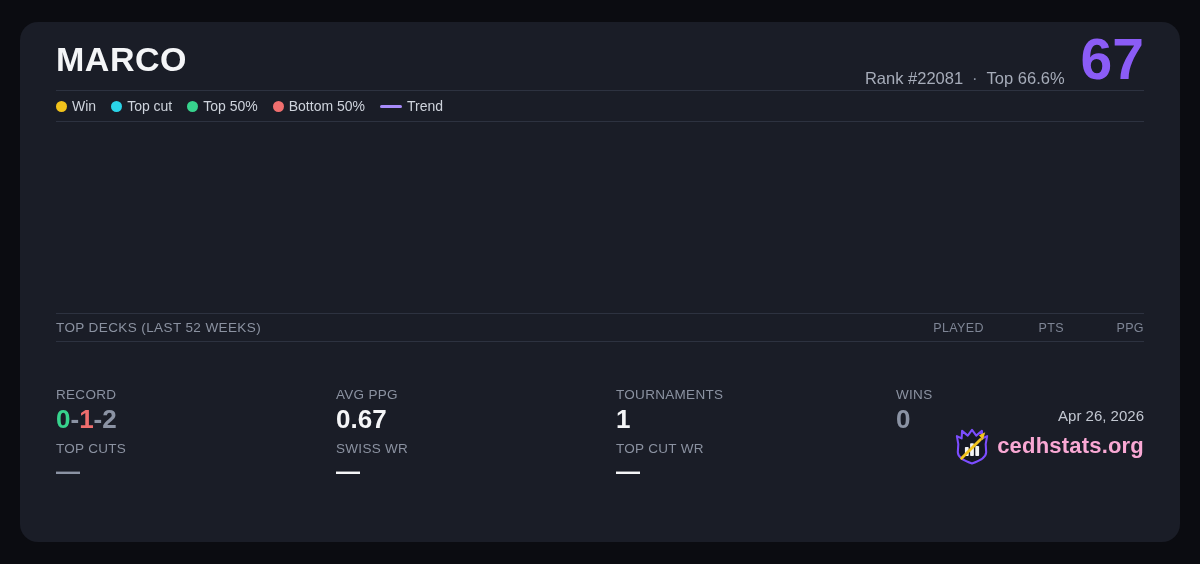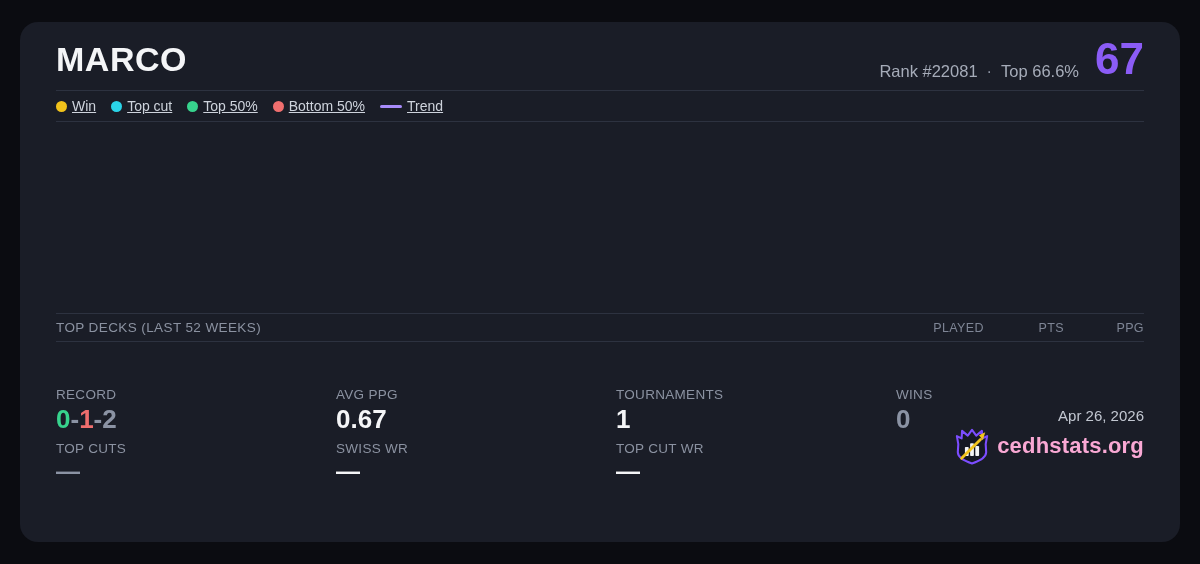--- a/index.html
+++ b/index.html
@@ -14,26 +14,26 @@
     background:#1a1d27;border-radius:18px;
     display:flex;flex-direction:column;
     padding:0 36px;box-sizing:border-box;
   }
   
   .header{display:flex;justify-content:space-between;align-items:center;height:62px;padding-top:6px;}
   .title{font-size:34px;font-weight:800;color:#f4f5f7;letter-spacing:.5px;}
   .header-right{display:flex;align-items:flex-end;gap:16px;}
   .meta{display:flex;align-items:center;gap:9px;color:#a6acb9;font-size:16.5px;}
   .meta .dot-sep{color:#8b92a1;}
-  .score{font-size:44px;font-weight:800;color:#8b5cf6;line-height:1;}
+  .score{font-size:57px;font-weight:800;color:#8b5cf6;line-height:1;}
   .divider{height:1px;background:#2d3240;flex:none;}
   
   .perf-row{display:flex;justify-content:space-between;align-items:center;height:30px;}
   .section-title{color:#8b92a1;font-size:13.5px;letter-spacing:.4px;}
-  .legend{display:flex;align-items:center;gap:15px;color:#ced3dc;font-size:14px;text-decoration:underline;}
+  .legend{display:flex;align-items:center;gap:15px;color:#ced3dc;font-size:14px;}
   .legend-item{display:flex;align-items:center;gap:5px;}
   .dot{width:11px;height:11px;border-radius:50%;flex:none;}
   .dot-win{background:#f1c21b;}
   .dot-topcut{background:#2ad4e8;}
   .dot-top50{background:#37d38d;}
   .dot-bottom50{background:#ef6e6e;}
   .trend-swatch{width:22px;height:3px;border-radius:2px;background:#a78bfa;flex:none;}
   
   .chart{flex:1;}
   

